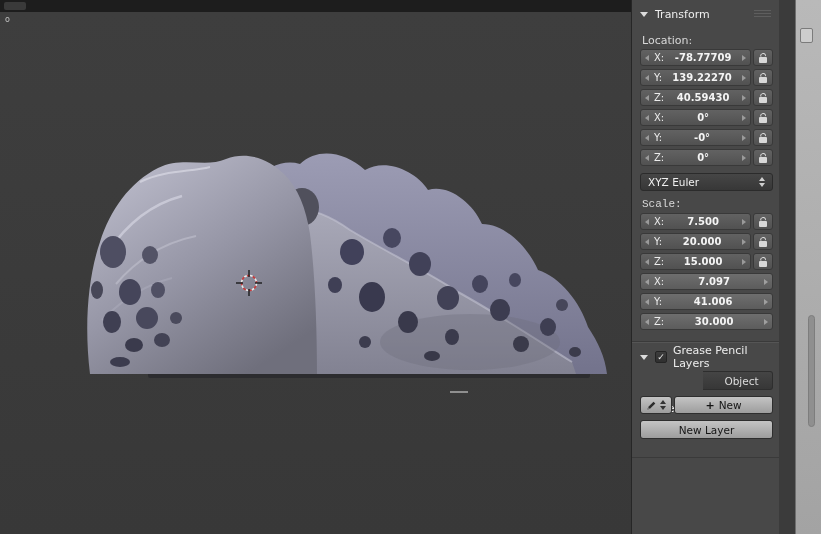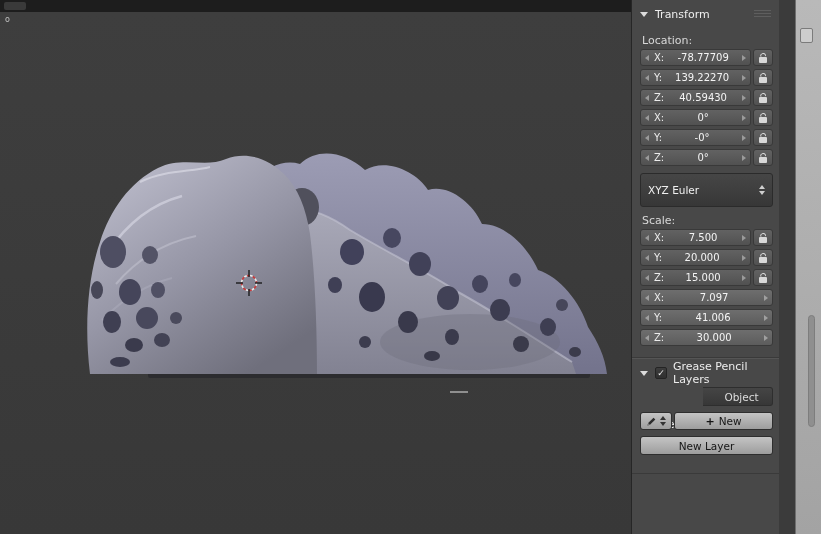--- a/index.html
+++ b/index.html
@@ -21,37 +21,37 @@
     background:#484848;border-left:1px solid #262626;color:#e6e6e6;font-size:11px;}
   .panel-section{border-bottom:1px solid #3a3a3a;}
   .panel-section + .panel-section{border-top:1px solid #555;}
   .panel-header{height:28px;display:flex;align-items:center;padding:0 8px;position:relative;}
   .panel-header .title{font-size:11px;color:#ededed;}
   .tri-down{width:0;height:0;border-left:4px solid transparent;border-right:4px solid transparent;
     border-top:5px solid #dcdcdc;margin-right:7px;flex:0 0 auto;}
   .grip{position:absolute;right:8px;top:10px;width:17px;height:8px;
     background:repeating-linear-gradient(180deg,#5e5e5e 0 1px,rgba(0,0,0,0) 1px 3px);}
   .panel-body{padding:0 6px 8px 8px;}
-  .field-label{font-size:11px;color:#d8d8d8;height:15px;margin:0 0 0 2px;} .mt6{margin-top:6px;} .mt7{margin-top:7px;} .mt9{margin-top:9px;}
+  .field-label{font-size:11px;color:#d8d8d8;height:15px;margin:0 0 0 2px;} .mt6{margin-top:6px;} .mt7{margin-top:7px;font-family:Liberation Mono, monospace;} .mt9{margin-top:9px;}
   .num-row{display:flex;gap:2px;height:17px;margin-bottom:3px;}
   .num-field{flex:1;display:flex;align-items:center;padding:0 4px;
     background:linear-gradient(#626262,#515151);border:1px solid #393939;border-radius:3px;}
   .dim .num-field{background:linear-gradient(#6e6e6e,#5c5c5c);}
   .num-field .axis{color:#ececec;font-size:10px;margin-left:5px;}
-  .num-field .val{color:#f4f4f4;font-size:10px;flex:1;text-align:center;}
+  .num-field .val{color:#f4f4f4;font-size:10px;flex:1;text-align:center;font-weight:bold;}
   .arr-l{width:0;height:0;border-top:3px solid transparent;border-bottom:3px solid transparent;
     border-right:4px solid #cfcfcf;opacity:.55;}
   .arr-r{width:0;height:0;border-top:3px solid transparent;border-bottom:3px solid transparent;
     border-left:4px solid #cfcfcf;opacity:.55;}
   .lock-btn{width:20px;display:flex;align-items:center;justify-content:center;
     background:linear-gradient(#626262,#515151);border:1px solid #393939;border-radius:3px;}
   .padlock{position:relative;width:8px;height:6px;background:#d8d8d8;border-radius:1px;margin-top:4px;}
   .padlock::before{content:"";position:absolute;left:1px;top:-4px;width:4px;height:3px;
     border:1.5px solid #d8d8d8;border-bottom:none;border-radius:4px 4px 0 0;transform:rotate(-12deg);}
-  .dropdown{height:18px;margin:7px 0 2px;display:flex;align-items:center;padding:16px 7px;
+  .dropdown{height:18px;margin:7px 0 2px;display:flex;align-items:center;padding:0 7px;
     background:linear-gradient(#464646,#373737);border:1px solid #2b2b2b;border-radius:3px;}
   .dropdown .label{flex:1;color:#f0f0f0;font-size:10.5px;}
   .updown{display:flex;flex-direction:column;gap:2px;}
   .updown .u{width:0;height:0;border-left:3px solid transparent;border-right:3px solid transparent;border-bottom:4px solid #cfcfcf;}
   .updown .d{width:0;height:0;border-left:3px solid transparent;border-right:3px solid transparent;border-top:4px solid #cfcfcf;}
   
   .checkbox{width:12px;height:12px;margin-right:6px;display:flex;align-items:center;justify-content:center;
     background:linear-gradient(#3d3d3d,#2f2f2f);border:1px solid #242424;border-radius:2px;
     color:#eaeaea;font-size:9px;line-height:1;flex:0 0 auto;}
   .tab-row{display:flex;height:19px;margin:0 0 6px;}

